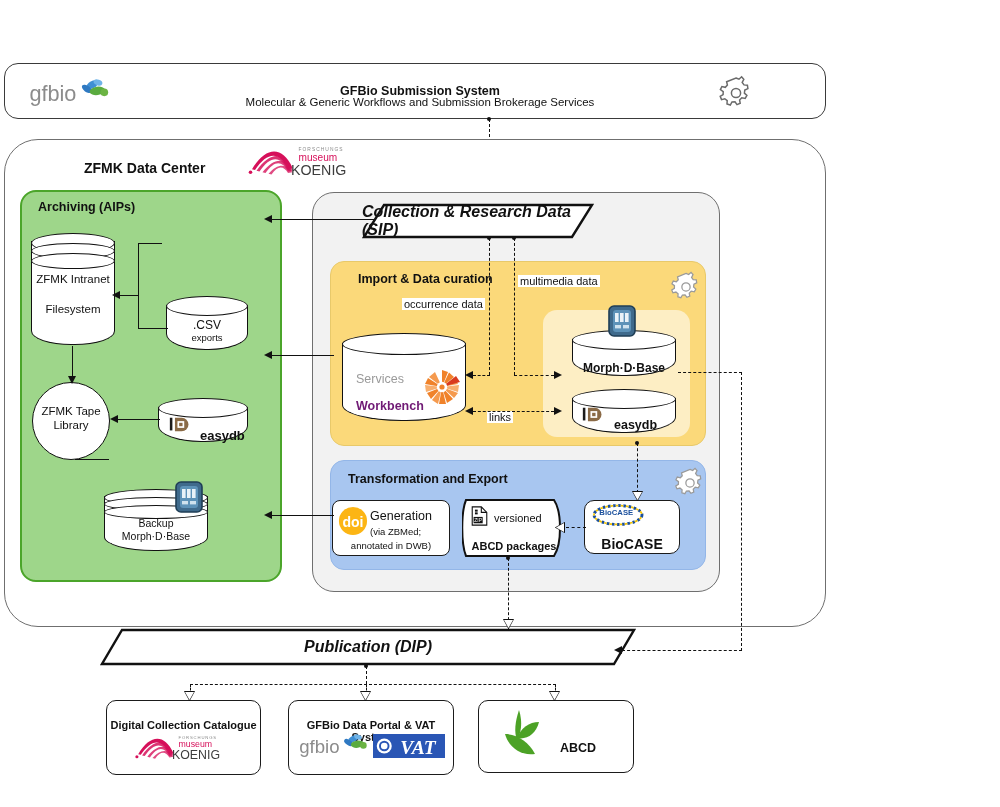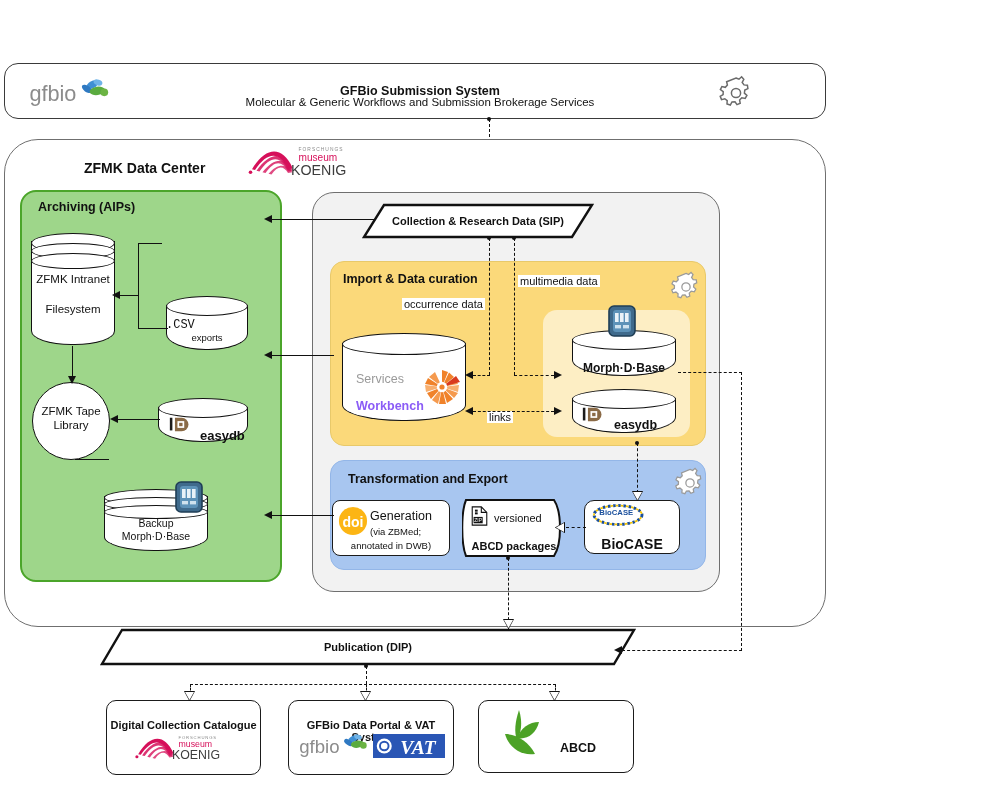--- a/index.html
+++ b/index.html
@@ -56,21 +56,21 @@
      clip-path:polygon(100% 0,100% 100%,0 50%);}
   .tri-open-l:after{content:"";position:absolute;inset:0;background:#fff;
      clip-path:polygon(100% 0,100% 100%,0 50%);}
 
   .dot{position:absolute;width:4px;height:4px;border-radius:50%;background:#111;}
 
   
   .para{position:absolute;}
   .para svg{position:absolute;inset:0;}
   .para .ptxt{position:absolute;inset:0;display:flex;align-items:center;justify-content:center;
-      font-size:11px;font-weight:bold;}
+      font-size:16px;font-weight:bold;font-style:italic;}
 </style>
 </head>
 <body>
 
 <div id="stage">
 
   <div class="abs panel-white" style="left:4px;top:63px;width:822px;height:56px;"></div>
 
   <div class="abs" style="left:28px;top:76px;width:84px;height:34px;">
     <svg viewBox="0 0 120 48" width="84" height="34">
@@ -120,21 +120,21 @@
     </svg>
   </div>
 
   <div class="abs panel-green" style="left:20px;top:190px;width:262px;height:392px;"></div>
   <div class="abs zone-title" style="left:38px;top:200px;">Archiving (AIPs)</div>
 
 
   <div class="cyl" style="left:166px;top:296px;width:82px;height:54px;">
     <div class="body"></div>
       <div class="top"></div>
-    <div class="abs" style="left:0;right:0;top:22px;text-align:left;font-size:12px;font-family:Liberation Mono, monospace;">.CSV</div>
+    <div class="abs" style="left:0;right:0;top:22px;text-align:center;font-size:12px;">.CSV</div>
     <div class="abs" style="left:0;right:0;top:36px;text-align:center;font-size:9.5px;">exports</div>
   </div>
 
   <div class="cyl cyl3" style="left:31px;top:233px;width:84px;height:112px;">
     <div class="body" style="top:8px;border-radius:0 0 48% 48%/0 0 14px 14px;"></div>
     <div class="top"></div>
     <div class="r1" style="top:10px;"></div>
     <div class="r2" style="top:20px;"></div>
     <div class="abs" style="left:-4px;right:-4px;top:40px;text-align:center;font-size:11.5px;">ZFMK Intranet</div>
     <div class="abs" style="left:-4px;right:-4px;top:70px;text-align:center;font-size:11.5px;">Filesystem</div>
@@ -199,37 +199,37 @@
     <svg viewBox="0 0 232 36" width="232" height="36" preserveAspectRatio="none">
       <path d="M22 2 L230 2 L210 34 L2 34 Z" fill="#ffffff" stroke="#111" stroke-width="2.4"></path>
     </svg>
     <div class="ptxt">Collection &amp; Research Data  (SIP)</div>
   </div>
 
   <div class="ln h" style="left:272px;top:219px;width:104px;"></div>
   <div class="arrow-l" style="left:264px;top:215px;"></div>
 
   <div class="abs panel-yellow" style="left:330px;top:261px;width:376px;height:185px;"></div>
-  <div class="abs zone-title" style="left:343px;top:272px;">Import &amp; Data curation</div>
+  <div class="abs zone-title" style="left:330px;top:272px;padding-left:28px;">Import &amp; Data curation</div>
   <div class="abs" style="left:668px;top:268px;width:36px;height:36px;">
     <svg viewBox="0 0 40 40" width="36" height="36">
       <g fill="#ffffff" stroke="#9a9a9a" stroke-width="1.4">
         <path d="M20 6 l3 1.2 2.6-2.4 2.2 2.6 -1.6 3.1 1.8 2.4 3.4 .3 .5 3.4 -3.1 1.5 -.4 3 2.5 2.3 -1.7 3 -3.4-.6 -2.2 2.1 .6 3.4 -3.2 1.3 -2-2.8 -3 .2 -1.7 3 -3.3-1 .2-3.4 -2.4-1.9 -3.3 .9 -1.3-3.2 2.9-1.8 .1-3 -2.8-2 1.5-3.1 3.4 .8 2.1-2.2 -.8-3.3z"></path>
         <circle cx="20" cy="21" r="4.6" fill="#ffffff"></circle>
       </g>
     </svg>
   </div>
 
   <div class="abs panel-yellow-lite" style="left:543px;top:310px;width:147px;height:127px;"></div>
 
   <div class="cyl" style="left:342px;top:333px;width:124px;height:88px;">
     <div class="body" style="top:10px;"></div>
       <div class="top" style="height:20px;"></div>
     <div class="abs" style="left:14px;top:39px;font-size:12.5px;color:#9a9a9a;">Services</div>
-    <div class="abs bold" style="left:14px;top:56px;font-size:12.5px;color:#8b5cf6;">Workbench</div>
+    <div class="abs bold" style="left:14px;top:56px;font-size:12.5px;color:#701a75;">Workbench</div>
     <div class="abs" style="left:80px;top:34px;width:40px;height:40px;">
       <svg viewBox="0 0 40 40" width="40" height="40">
         <g fill="#f0822a">
           <path d="M20 20 L20 3 L26 5 Z"></path>
             <path d="M20 20 L27 5.6 L32 10 Z"></path>
           <path d="M20 20 L33 11 L36 17 Z" fill="#f59a4e"></path>
           <path d="M20 20 L37 18 L36 25 Z" fill="#f8ae6d"></path>
           <path d="M20 20 L36 26 L32 31 Z" fill="#f59a4e"></path>
           <path d="M20 20 L31 32 L25 36 Z"></path>
             <path d="M20 20 L24 37 L17 37 Z"></path>

